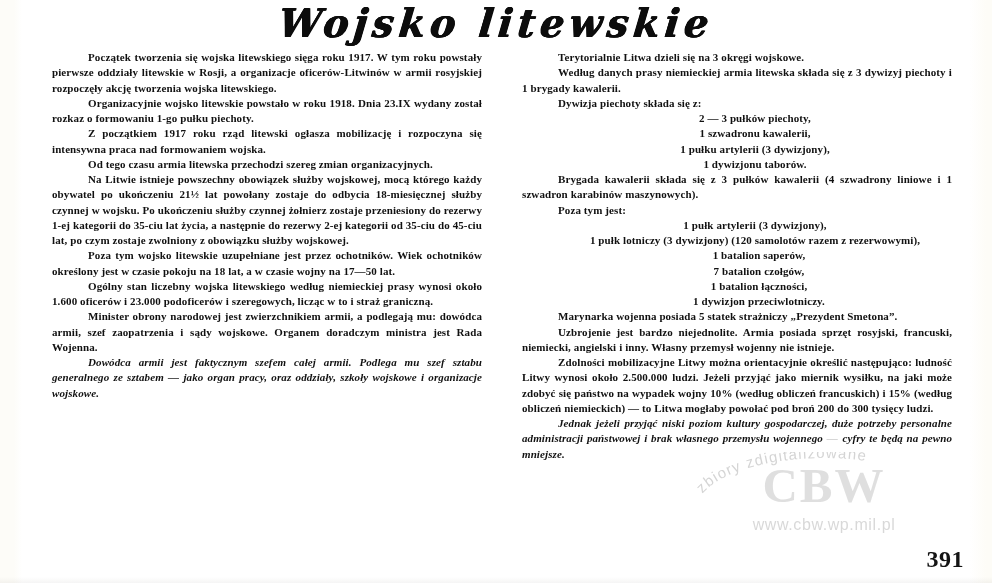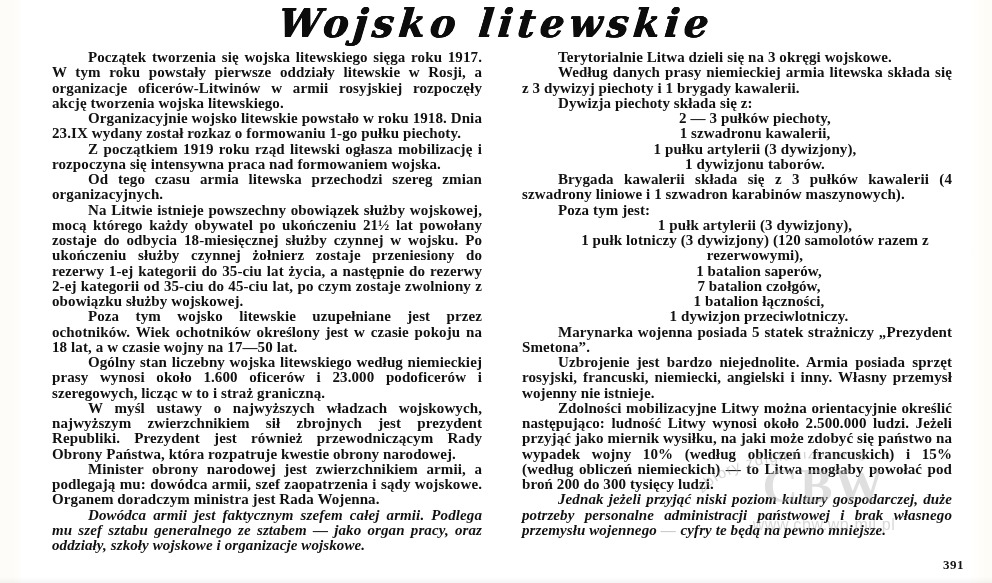--- a/index.html
+++ b/index.html
@@ -58,21 +58,21 @@
   .columns {
     position: absolute;
     top: 50px;
     left: 0;
     right: 0;
     bottom: 0;
   }
   .col {
     position: absolute;
     top: 0;
-    font-size: 15px;
+    font-size: 11px;
     line-height: 15.25px;
     text-align: justify;
     text-justify: inter-word;
     font-weight: 600;
     letter-spacing: 0.1px;
     -webkit-font-smoothing: none;
   }
   .col-left  { left: 52px;  width: 430px; }
   .col-right { left: 522px; width: 430px; }
 
@@ -112,21 +112,21 @@
     pointer-events: none;
     opacity: 0.42;
   }
   .watermark svg { display: block; }
 
   
   .page-number {
     position: absolute;
     right: 28px;
     bottom: 10px;
-    font-size: 13px;
+    font-size: 24px;
     font-weight: 700;
     letter-spacing: 0.5px;
     color: #141414;
   }
 
   
   .scan-edge-bottom {
     position: absolute;
     left: 0; right: 0; bottom: 0;
     height: 6px;
@@ -141,26 +141,25 @@
 
   <div class="title-wrap">
     <span class="doc-title">Wojsko litewskie</span>
   </div>
 
   <div class="columns">
 
     <div class="col col-left">
       <p>Początek tworzenia się wojska litewskiego sięga roku 1917. W tym roku powstały pierwsze oddziały litewskie w Rosji, a organizacje oficerów-Litwinów w armii rosyjskiej rozpoczęły akcję tworzenia wojska litewskiego.</p>
       <p>Organizacyjnie wojsko litewskie powstało w roku 1918. Dnia 23.IX wydany został rozkaz o formowaniu 1-go pułku piechoty.</p>
-      <p>Z początkiem 1919 roku rząd litewski ogłasza mobilizację i rozpoczyna się intensywna praca nad formowaniem wojska.</p>
+      <p>Z początkiem 1917 roku rząd litewski ogłasza mobilizację i rozpoczyna się intensywna praca nad formowaniem wojska.</p>
       <p>Od tego czasu armia litewska przechodzi szereg zmian organizacyjnych.</p>
       <p>Na Litwie istnieje powszechny obowiązek służby wojskowej, mocą którego każdy obywatel po ukończeniu 21½ lat powołany zostaje do odbycia 18-miesięcznej służby czynnej w wojsku. Po ukończeniu służby czynnej żołnierz zostaje przeniesiony do rezerwy 1-ej kategorii do 35-ciu lat życia, a następnie do rezerwy 2-ej kategorii od 35-ciu do 45-ciu lat, po czym zostaje zwolniony z obowiązku służby wojskowej.</p>
       <p>Poza tym wojsko litewskie uzupełniane jest przez ochotników. Wiek ochotników określony jest w czasie pokoju na 18 lat, a w czasie wojny na 17—50 lat.</p>
       <p>Ogólny stan liczebny wojska litewskiego według niemieckiej prasy wynosi około 1.600 oficerów i 23.000 podoficerów i szeregowych, licząc w to i straż graniczną.</p>
-      <p>W myśl ustawy o najwyższych władzach wojskowych, najwyższym zwierzchnikiem sił zbrojnych jest prezydent Republiki. Prezydent jest również przewodniczącym Rady Obrony Państwa, która rozpatruje kwestie obrony narodowej.</p>
       <p>Minister obrony narodowej jest zwierzchnikiem armii, a podlegają mu: dowódca armii, szef zaopatrzenia i sądy wojskowe. Organem doradczym ministra jest Rada Wojenna.</p>
       <p>Dowódca armii jest faktycznym szefem całej armii. Podlega mu szef sztabu generalnego ze sztabem — jako organ pracy, oraz oddziały, szkoły wojskowe i organizacje wojskowe.</p>
     </div>
 
     <div class="col col-right">
       <p>Terytorialnie Litwa dzieli się na 3 okręgi wojskowe.</p>
       <p>Według danych prasy niemieckiej armia litewska składa się z 3 dywizyj piechoty i 1 brygady kawalerii.</p>
       <p>Dywizja piechoty składa się z:</p>
 
       <p class="li">2 — 3 pułków piechoty,</p>

